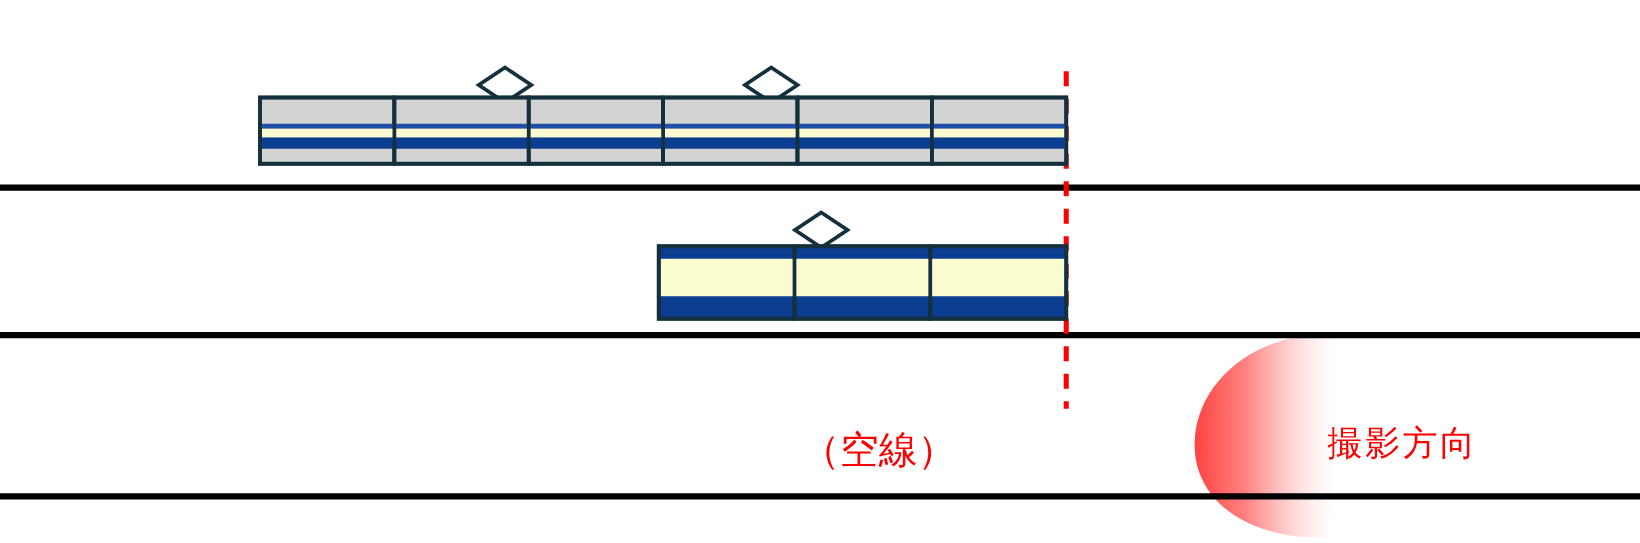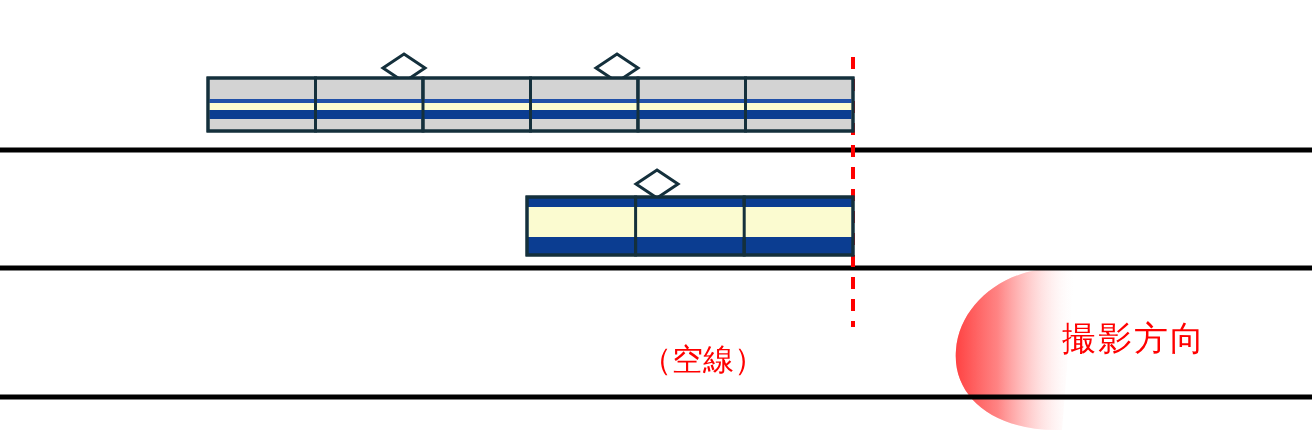--- a/index.html
+++ b/index.html
@@ -33,22 +33,22 @@
     user-select: none;
   }
   #label-empty-line {
     left: 641px;
     top: 344px;
     font-size: 31px;
     letter-spacing: 0px;
   }
   #label-shoot-direction {
     left: 1062px;
-    top: 322px;
-    font-size: 34px;
+    top: 342px;
+    font-size: 28px;
     letter-spacing: 2px;
   }
 </style>
 </head>
 <body>
 
 <div id="stage">
 
   <svg class="layer" viewBox="0 0 1312 434" xmlns="http://www.w3.org/2000/svg">
     <defs>

